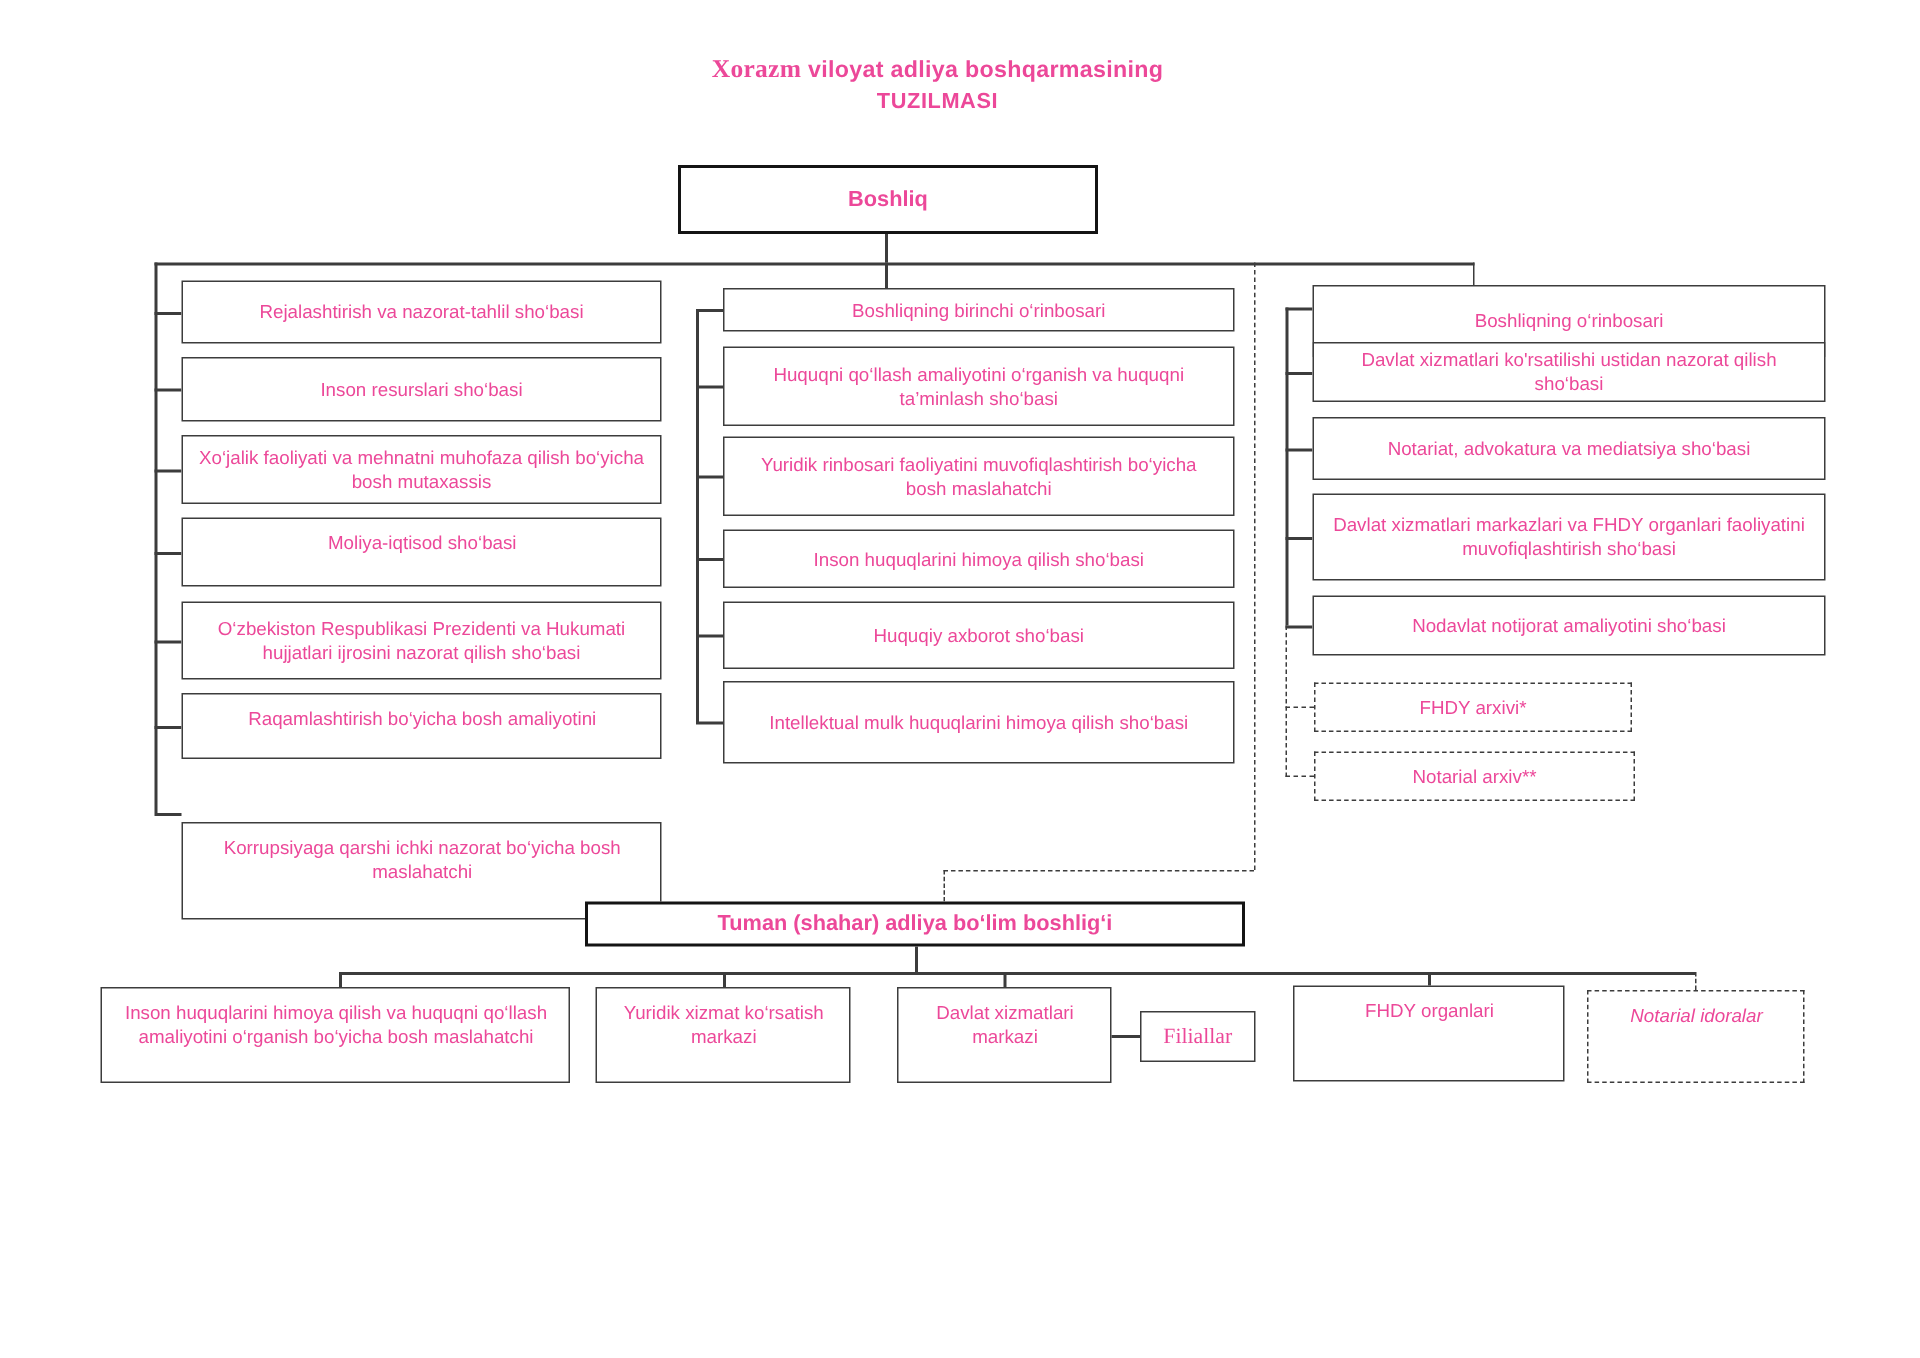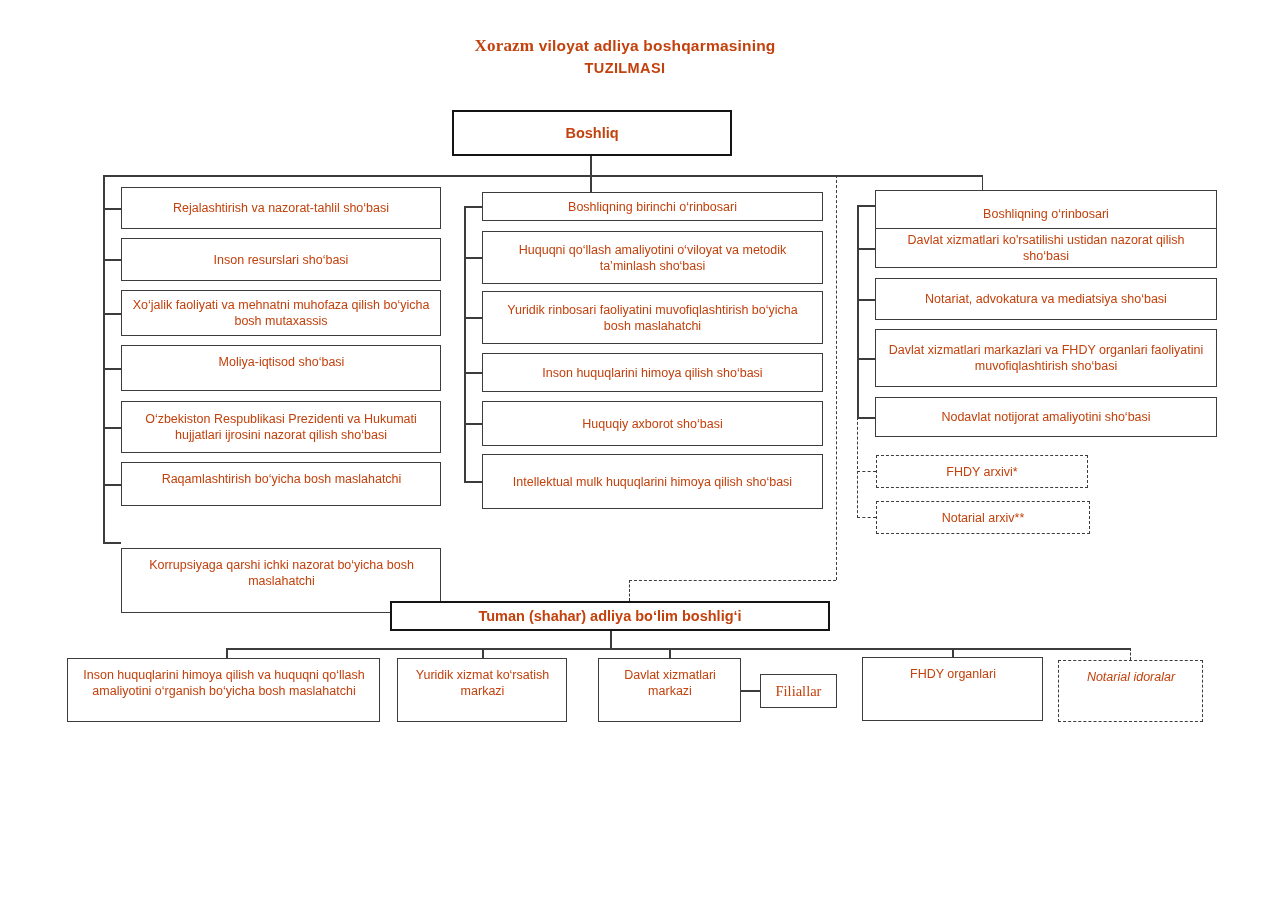--- a/index.html
+++ b/index.html
@@ -1,18 +1,18 @@
 <!DOCTYPE html>
 <html><head>
 <meta charset="utf-8">
 <style>
   html,body { margin:0; padding:0; background:#ffffff; }
   #canvas {
     position:relative; width:1280px; height:905px; background:#ffffff;
-    font-family:"Liberation Sans","DejaVu Sans",sans-serif; color:#c2410c;
+    font-family:"Liberation Sans","DejaVu Sans",sans-serif; color:#ec4899;
     overflow:hidden;
   }
   .title-wrap { position:absolute; left:350px; top:36px; width:550px; text-align:center; }
   .title-line1 { font-size:15.5px; font-weight:bold; letter-spacing:.2px; }
   .title-serif { font-family:"Liberation Serif","DejaVu Serif",serif; font-size:17px; font-weight:bold; }
   .title-line2 { font-size:14.5px; font-weight:bold; margin-top:4px; letter-spacing:.4px; }
 
   .box {
     position:absolute; box-sizing:border-box; background:#fff;
     border:1.5px solid #3c3c3c; display:flex; align-items:center; justify-content:center;
@@ -67,39 +67,39 @@
   <div class="box" style="left:121px; top:290px; width:320px; height:46px;">
       <span>Xo‘jalik faoliyati va mehnatni muhofaza qilish bo‘yicha bosh mutaxassis</span>
     </div>
   <div class="box va-top" style="left:121px; top:345px; width:320px; height:46px;">
       <span>Moliya-iqtisod sho‘basi</span>
     </div>
   <div class="box" style="left:121px; top:401px; width:320px; height:52px;">
       <span>O‘zbekiston Respublikasi Prezidenti va Hukumati hujjatlari ijrosini nazorat qilish sho‘basi</span>
     </div>
   <div class="box va-top" style="left:121px; top:462px; width:320px; height:44px;">
-      <span>Raqamlashtirish bo‘yicha bosh maslahatchi</span>
+      <span>Raqamlashtirish bo‘yicha bosh amaliyotini</span>
     </div>
   <div class="box va-top" style="left:121px; top:548px; width:320px; height:65px;">
       <span>Korrupsiyaga qarshi ichki nazorat bo‘yicha bosh maslahatchi</span>
     </div>
 
   <div class="vl" style="left:464px; top:206px; height:276px;"></div>
   <div class="hl" style="left:464px; top:206px; width:18px;"></div>
   <div class="hl" style="left:464px; top:257px; width:18px;"></div>
   <div class="hl" style="left:464px; top:317px; width:18px;"></div>
   <div class="hl" style="left:464px; top:372px; width:18px;"></div>
   <div class="hl" style="left:464px; top:423px; width:18px;"></div>
   <div class="hl" style="left:464px; top:481px; width:18px;"></div>
 
   <div class="box" style="left:482px; top:192px; width:341px; height:29px;">
       <span>Boshliqning birinchi o‘rinbosari</span>
     </div>
   <div class="box" style="left:482px; top:231px; width:341px; height:53px;">
-      <span>Huquqni qo‘llash amaliyotini o‘viloyat va metodik ta’minlash sho‘basi</span>
+      <span>Huquqni qo‘llash amaliyotini o‘rganish va huquqni ta’minlash sho‘basi</span>
     </div>
   <div class="box" style="left:482px; top:291px; width:341px; height:53px;">
       <span>Yuridik rinbosari faoliyatini muvofiqlashtirish bo‘yicha bosh maslahatchi</span>
     </div>
   <div class="box" style="left:482px; top:353px; width:341px; height:39px;">
       <span>Inson huquqlarini himoya qilish sho‘basi</span>
     </div>
   <div class="box" style="left:482px; top:401px; width:341px; height:45px;">
       <span>Huquqiy axborot sho‘basi</span>
     </div>

